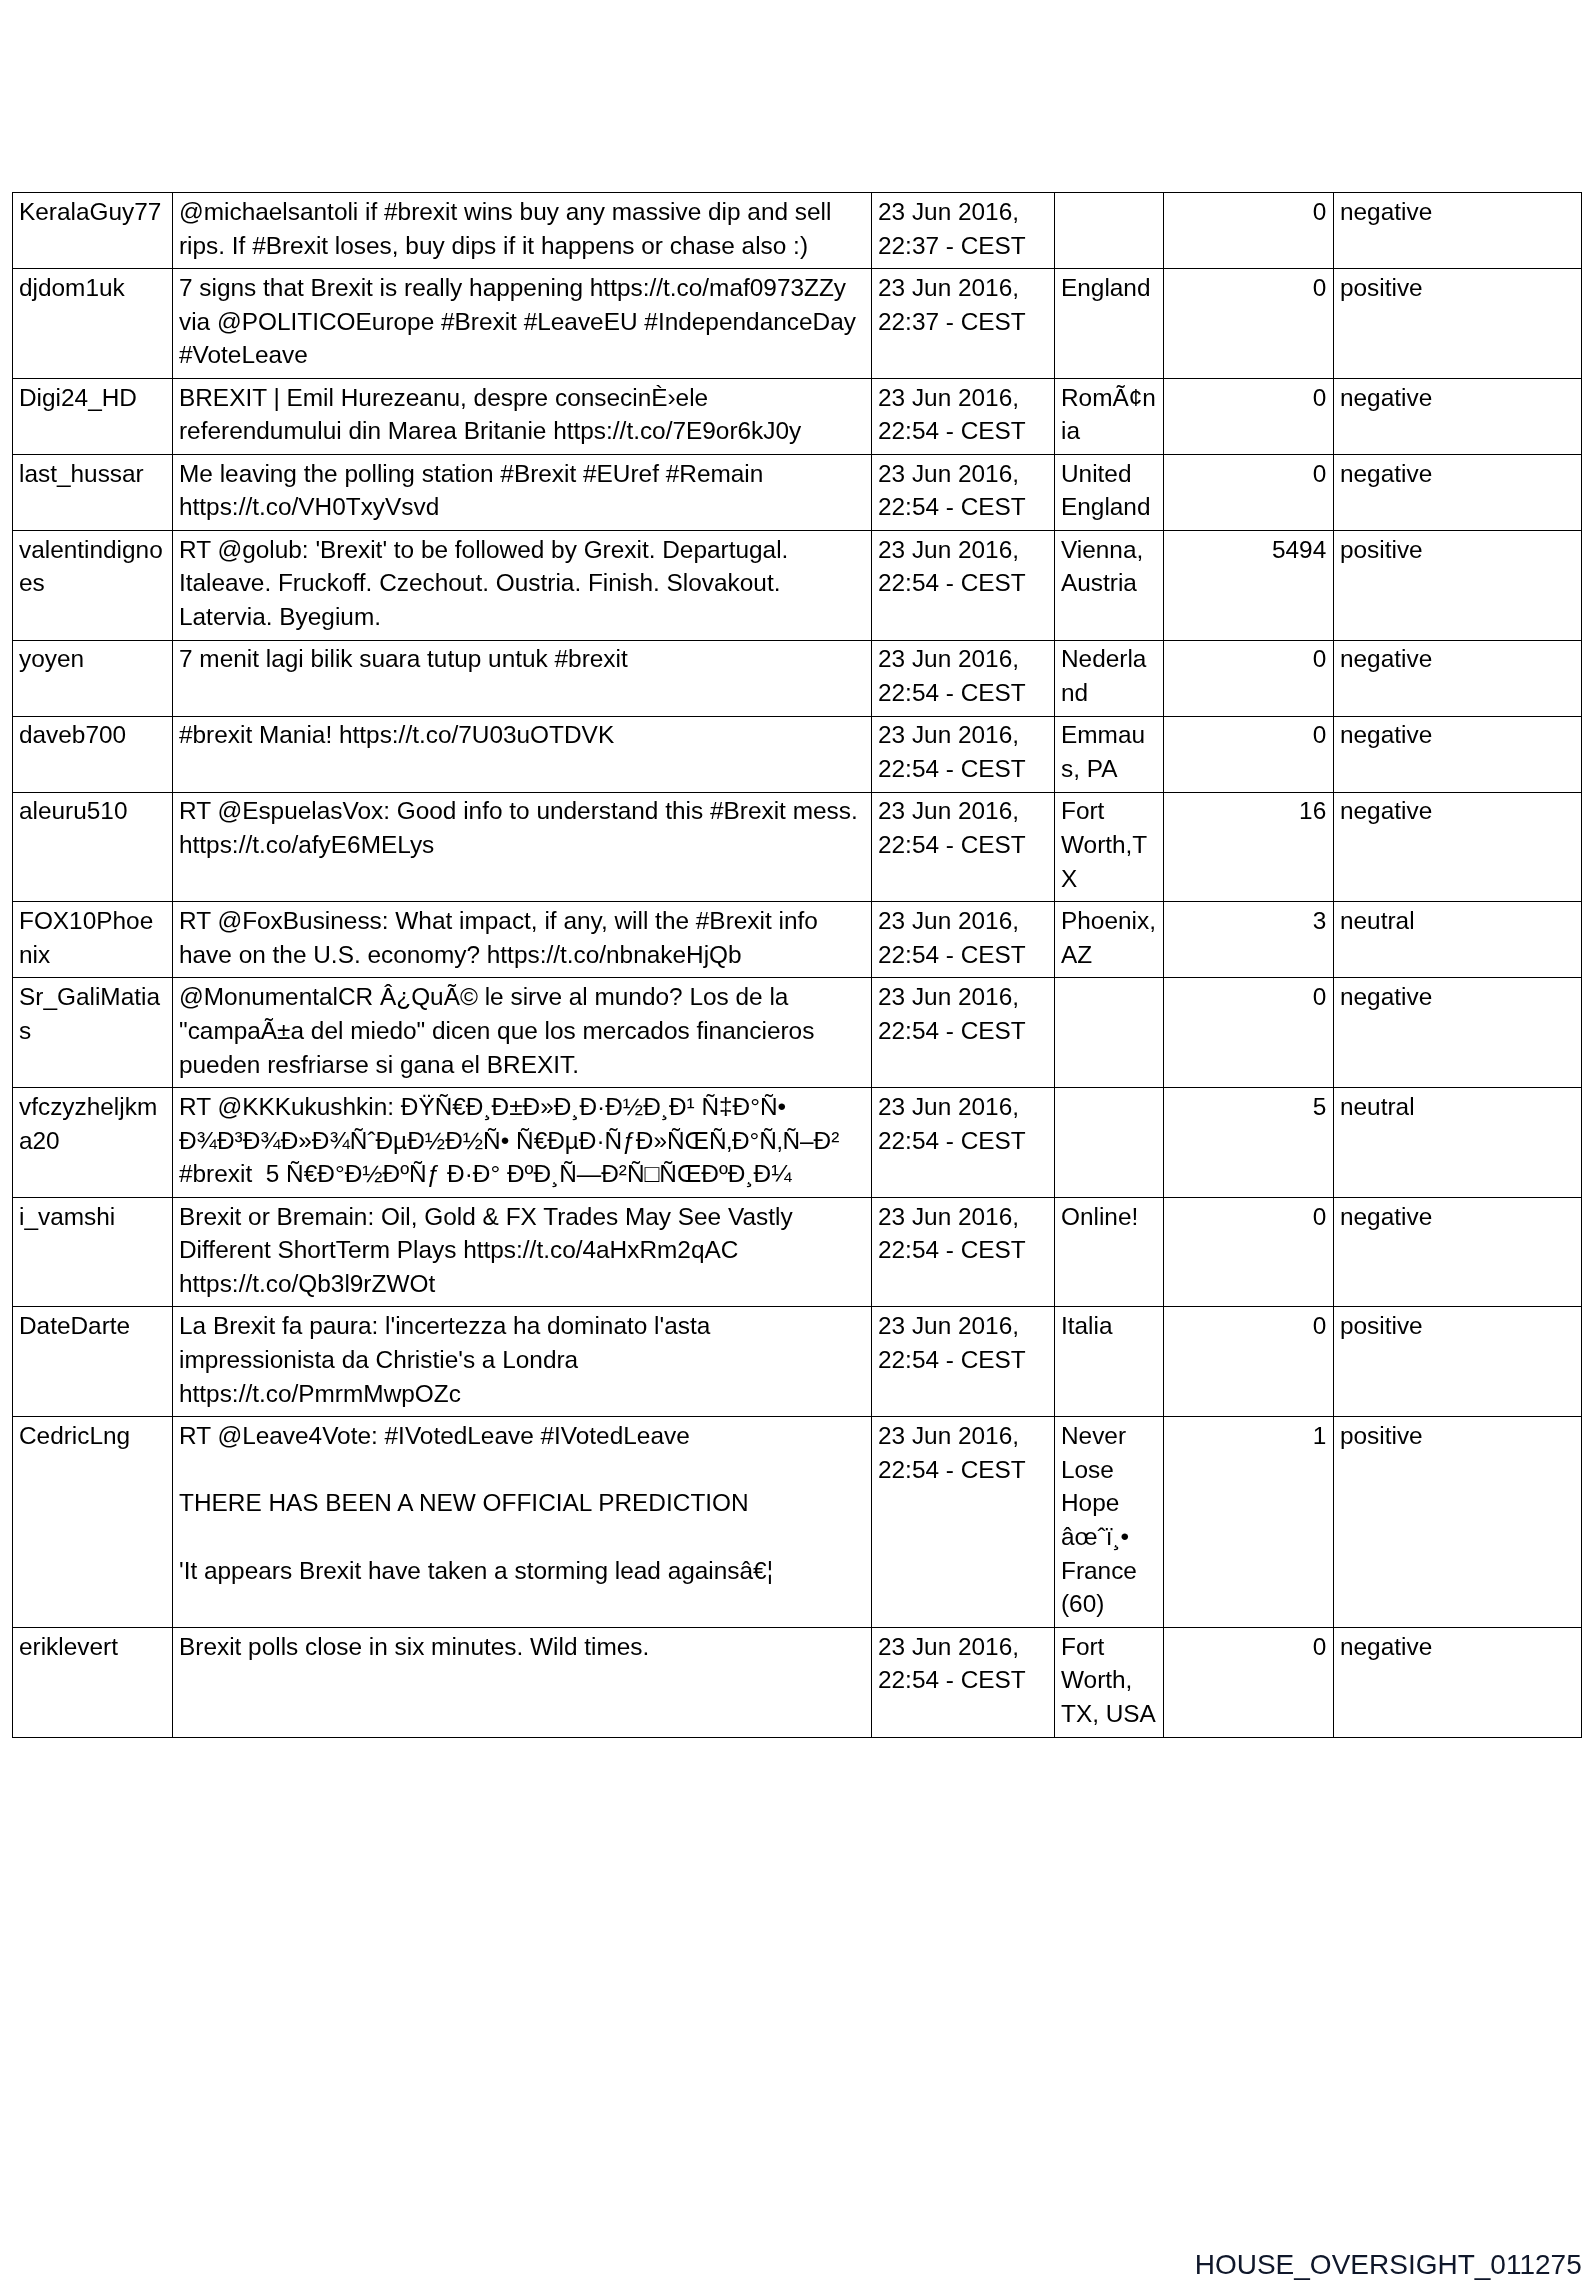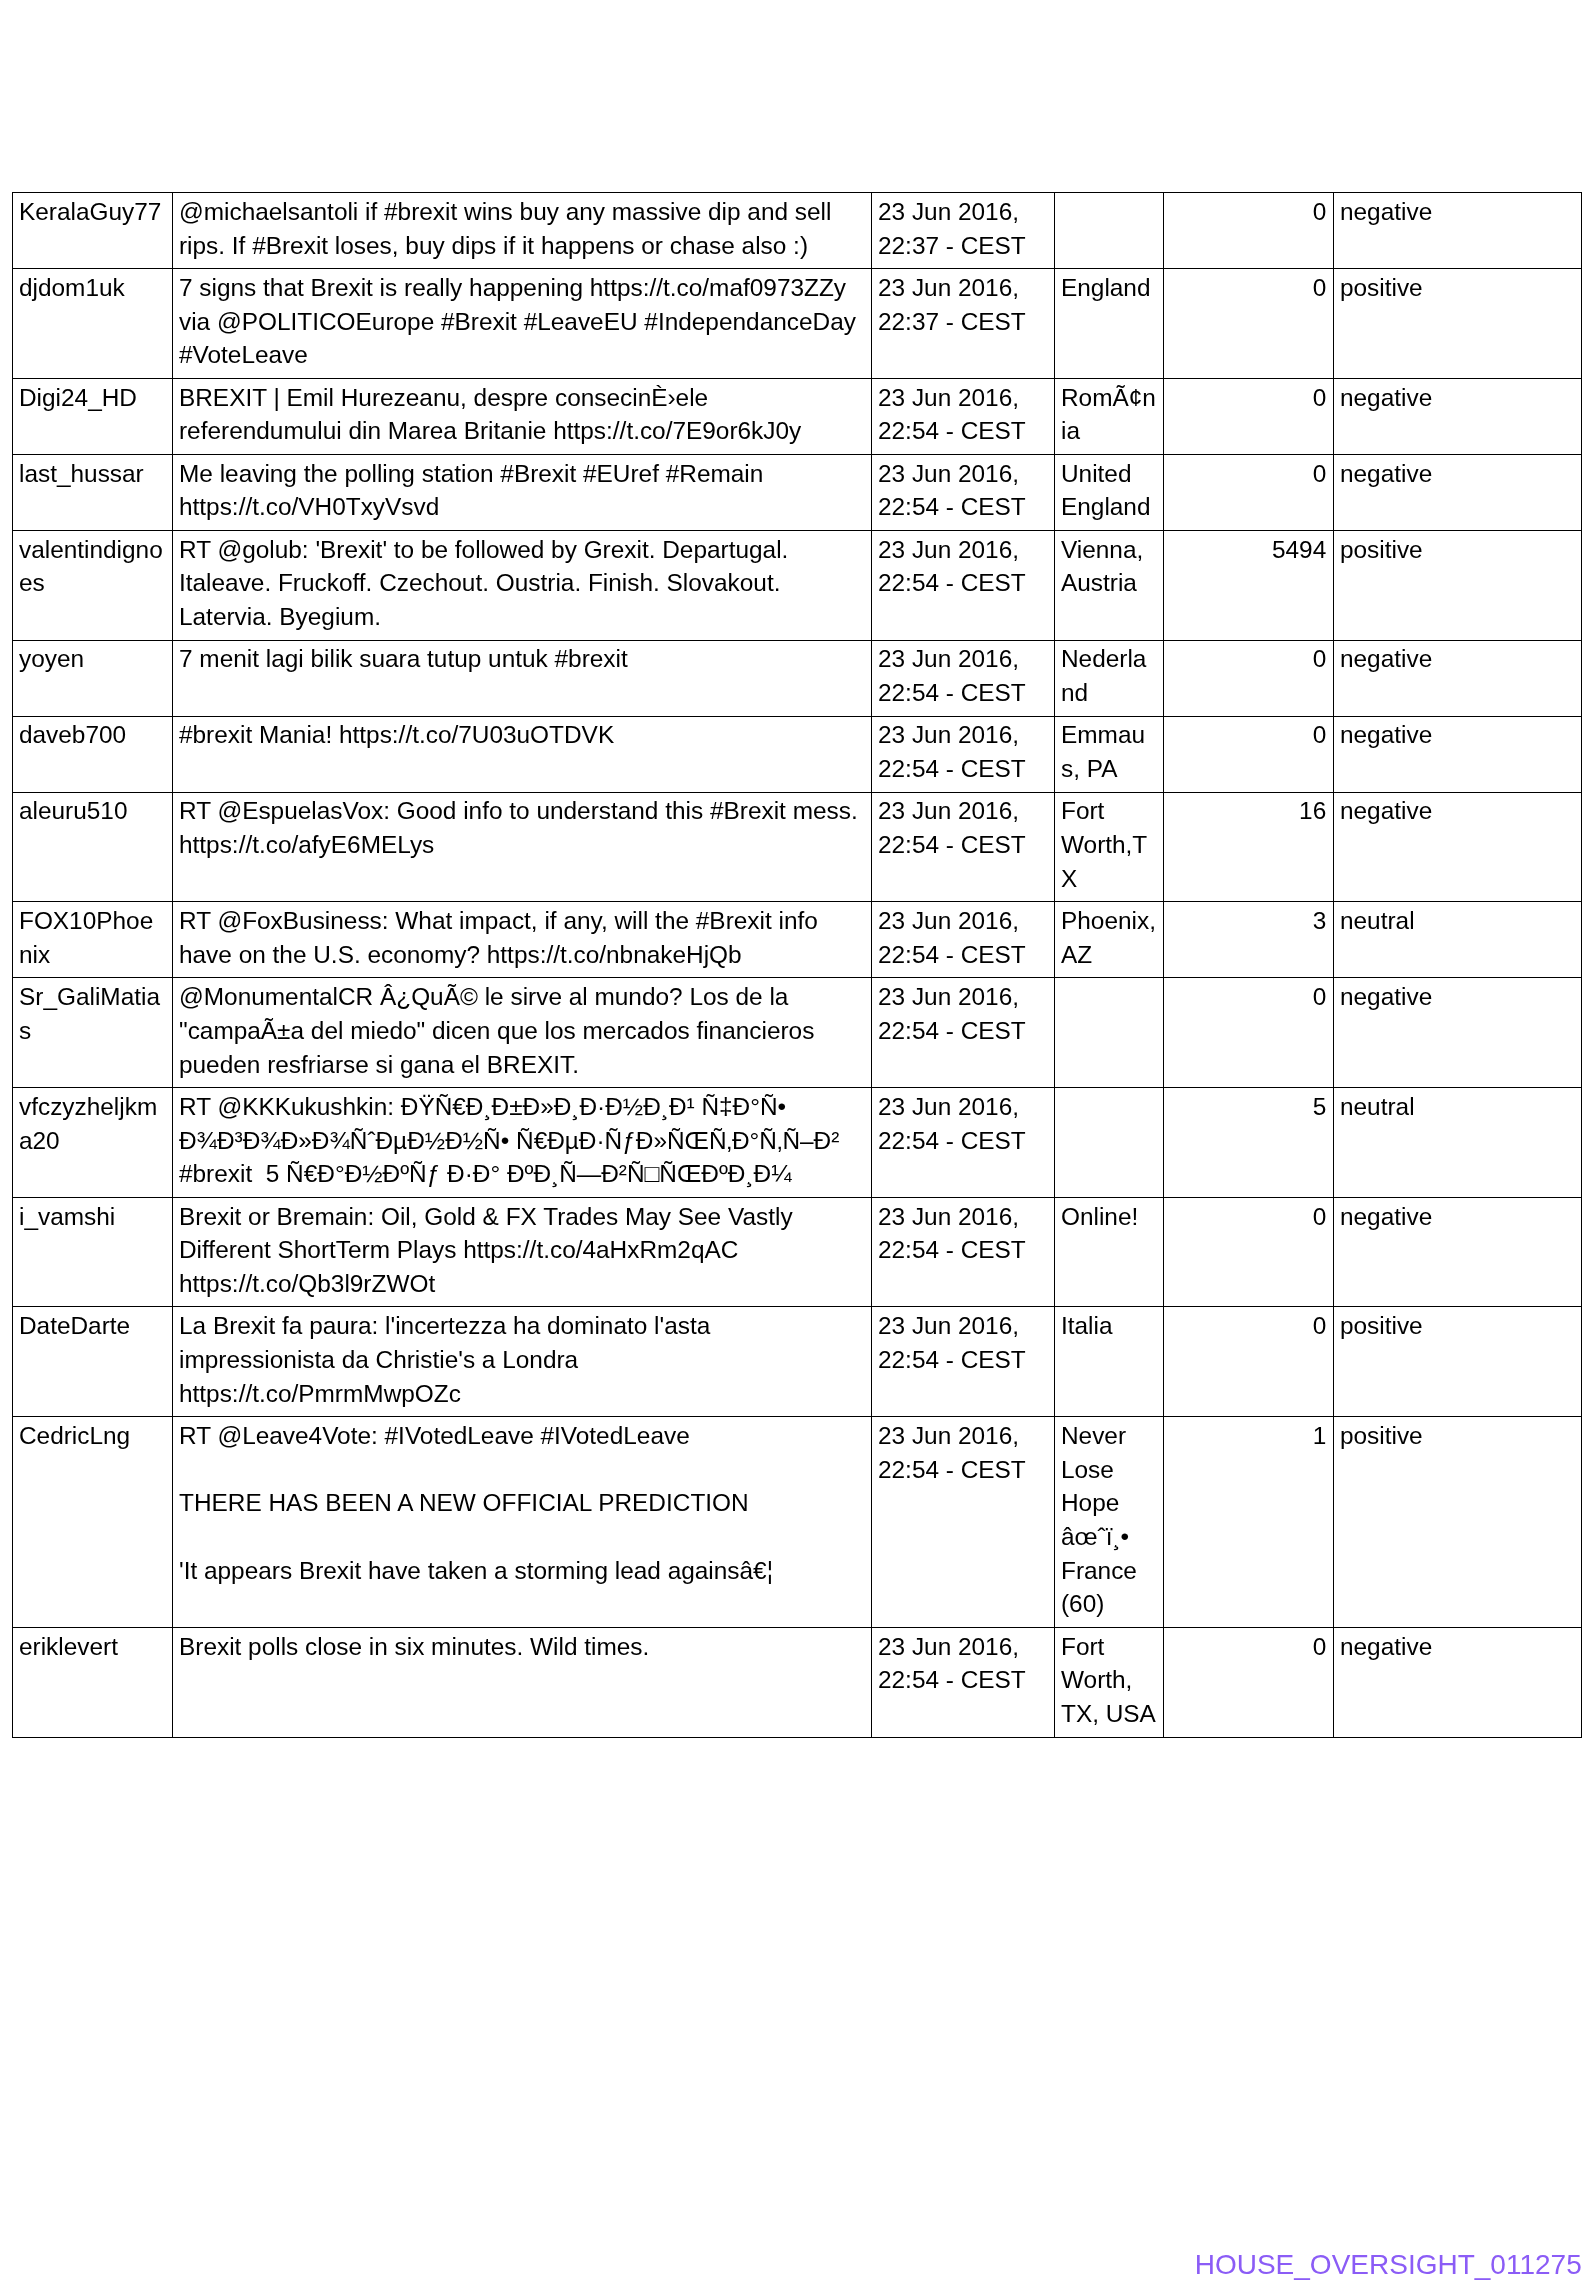--- a/index.html
+++ b/index.html
@@ -38,21 +38,21 @@
   td.c-tweet { width: 699px; }
   td.c-date  { width: 183px; margin-left: 23px; }
   td.c-loc   { width: 109px; }
   td.c-count { width: 170px; text-align: right; }
   td.c-sent  { width: 248px; }
   .bates {
     position: absolute;
     right: 10.3px;
     bottom: 14px;
     font-size: 28px;
-    color: #8b5cf6;
+    color: #0f172a;
     font-family: "Liberation Sans", sans-serif;
   }
 </style>
 </head>
 <body>
 
 <div class="page">
 
   <table class="tweet-table">
     <colgroup>

